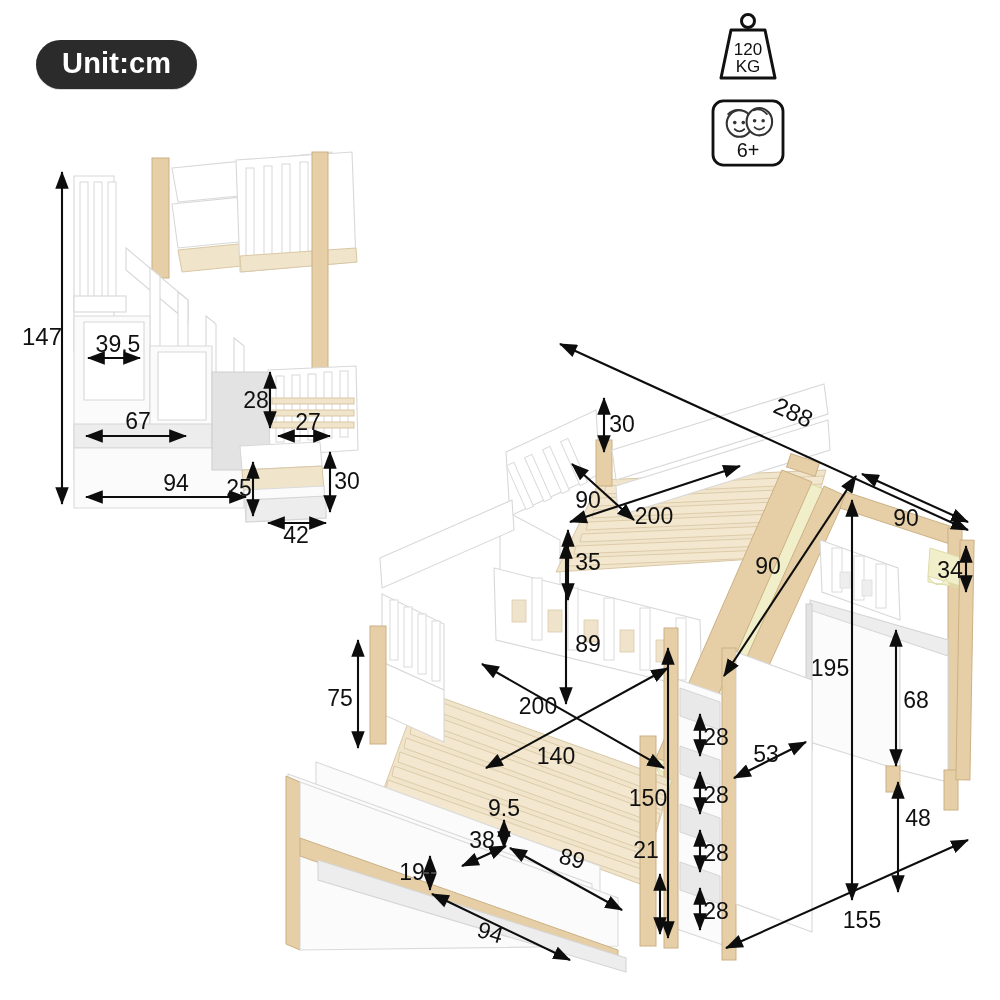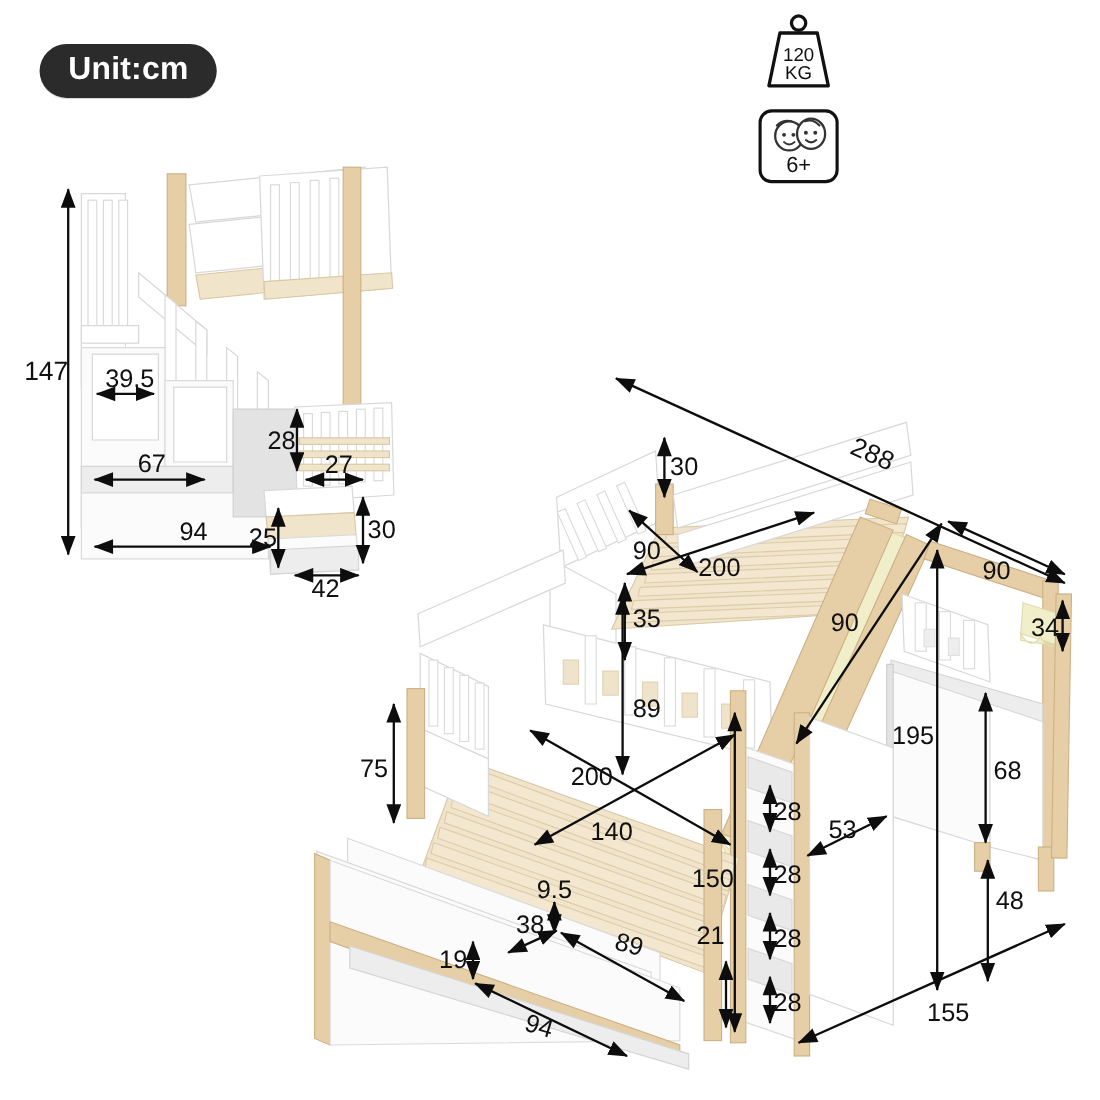--- a/index.html
+++ b/index.html
@@ -11,21 +11,21 @@
     position:absolute;left:36px;top:40px;
     background:#2b2b2b;color:#fff;
     border-radius:26px;
     padding:9px 26px 11px 26px;
     font-size:29px;font-weight:bold;letter-spacing:.2px;
     line-height:1;
     box-shadow:0 1px 0 rgba(0,0,0,.15);
   }
 
   
-  .badge-wrap{position:absolute;right:32px;top:12px;width:92px;}
+  .badge-wrap{position:absolute;right:10px;top:12px;width:92px;}
   .badge{width:86px;height:74px;margin-bottom:12px;}
   .badge.age{height:70px;}
 
   svg{display:block;}
   .dimtext{font-family:"Liberation Sans",sans-serif;font-weight:400;fill:#101010;}
   .white{fill:#ffffff;stroke:#d8d8d8;stroke-width:1.1;}
   .whiteL{fill:#fbfbfb;stroke:#dadada;stroke-width:1.1;}
   .whiteD{fill:#ededed;stroke:#d5d5d5;stroke-width:1.1;}
   .whiteD2{fill:#e3e3e3;stroke:#d0d0d0;stroke-width:1.1;}
   .wood{fill:#e6cfa6;stroke:#cbb084;stroke-width:1;}

